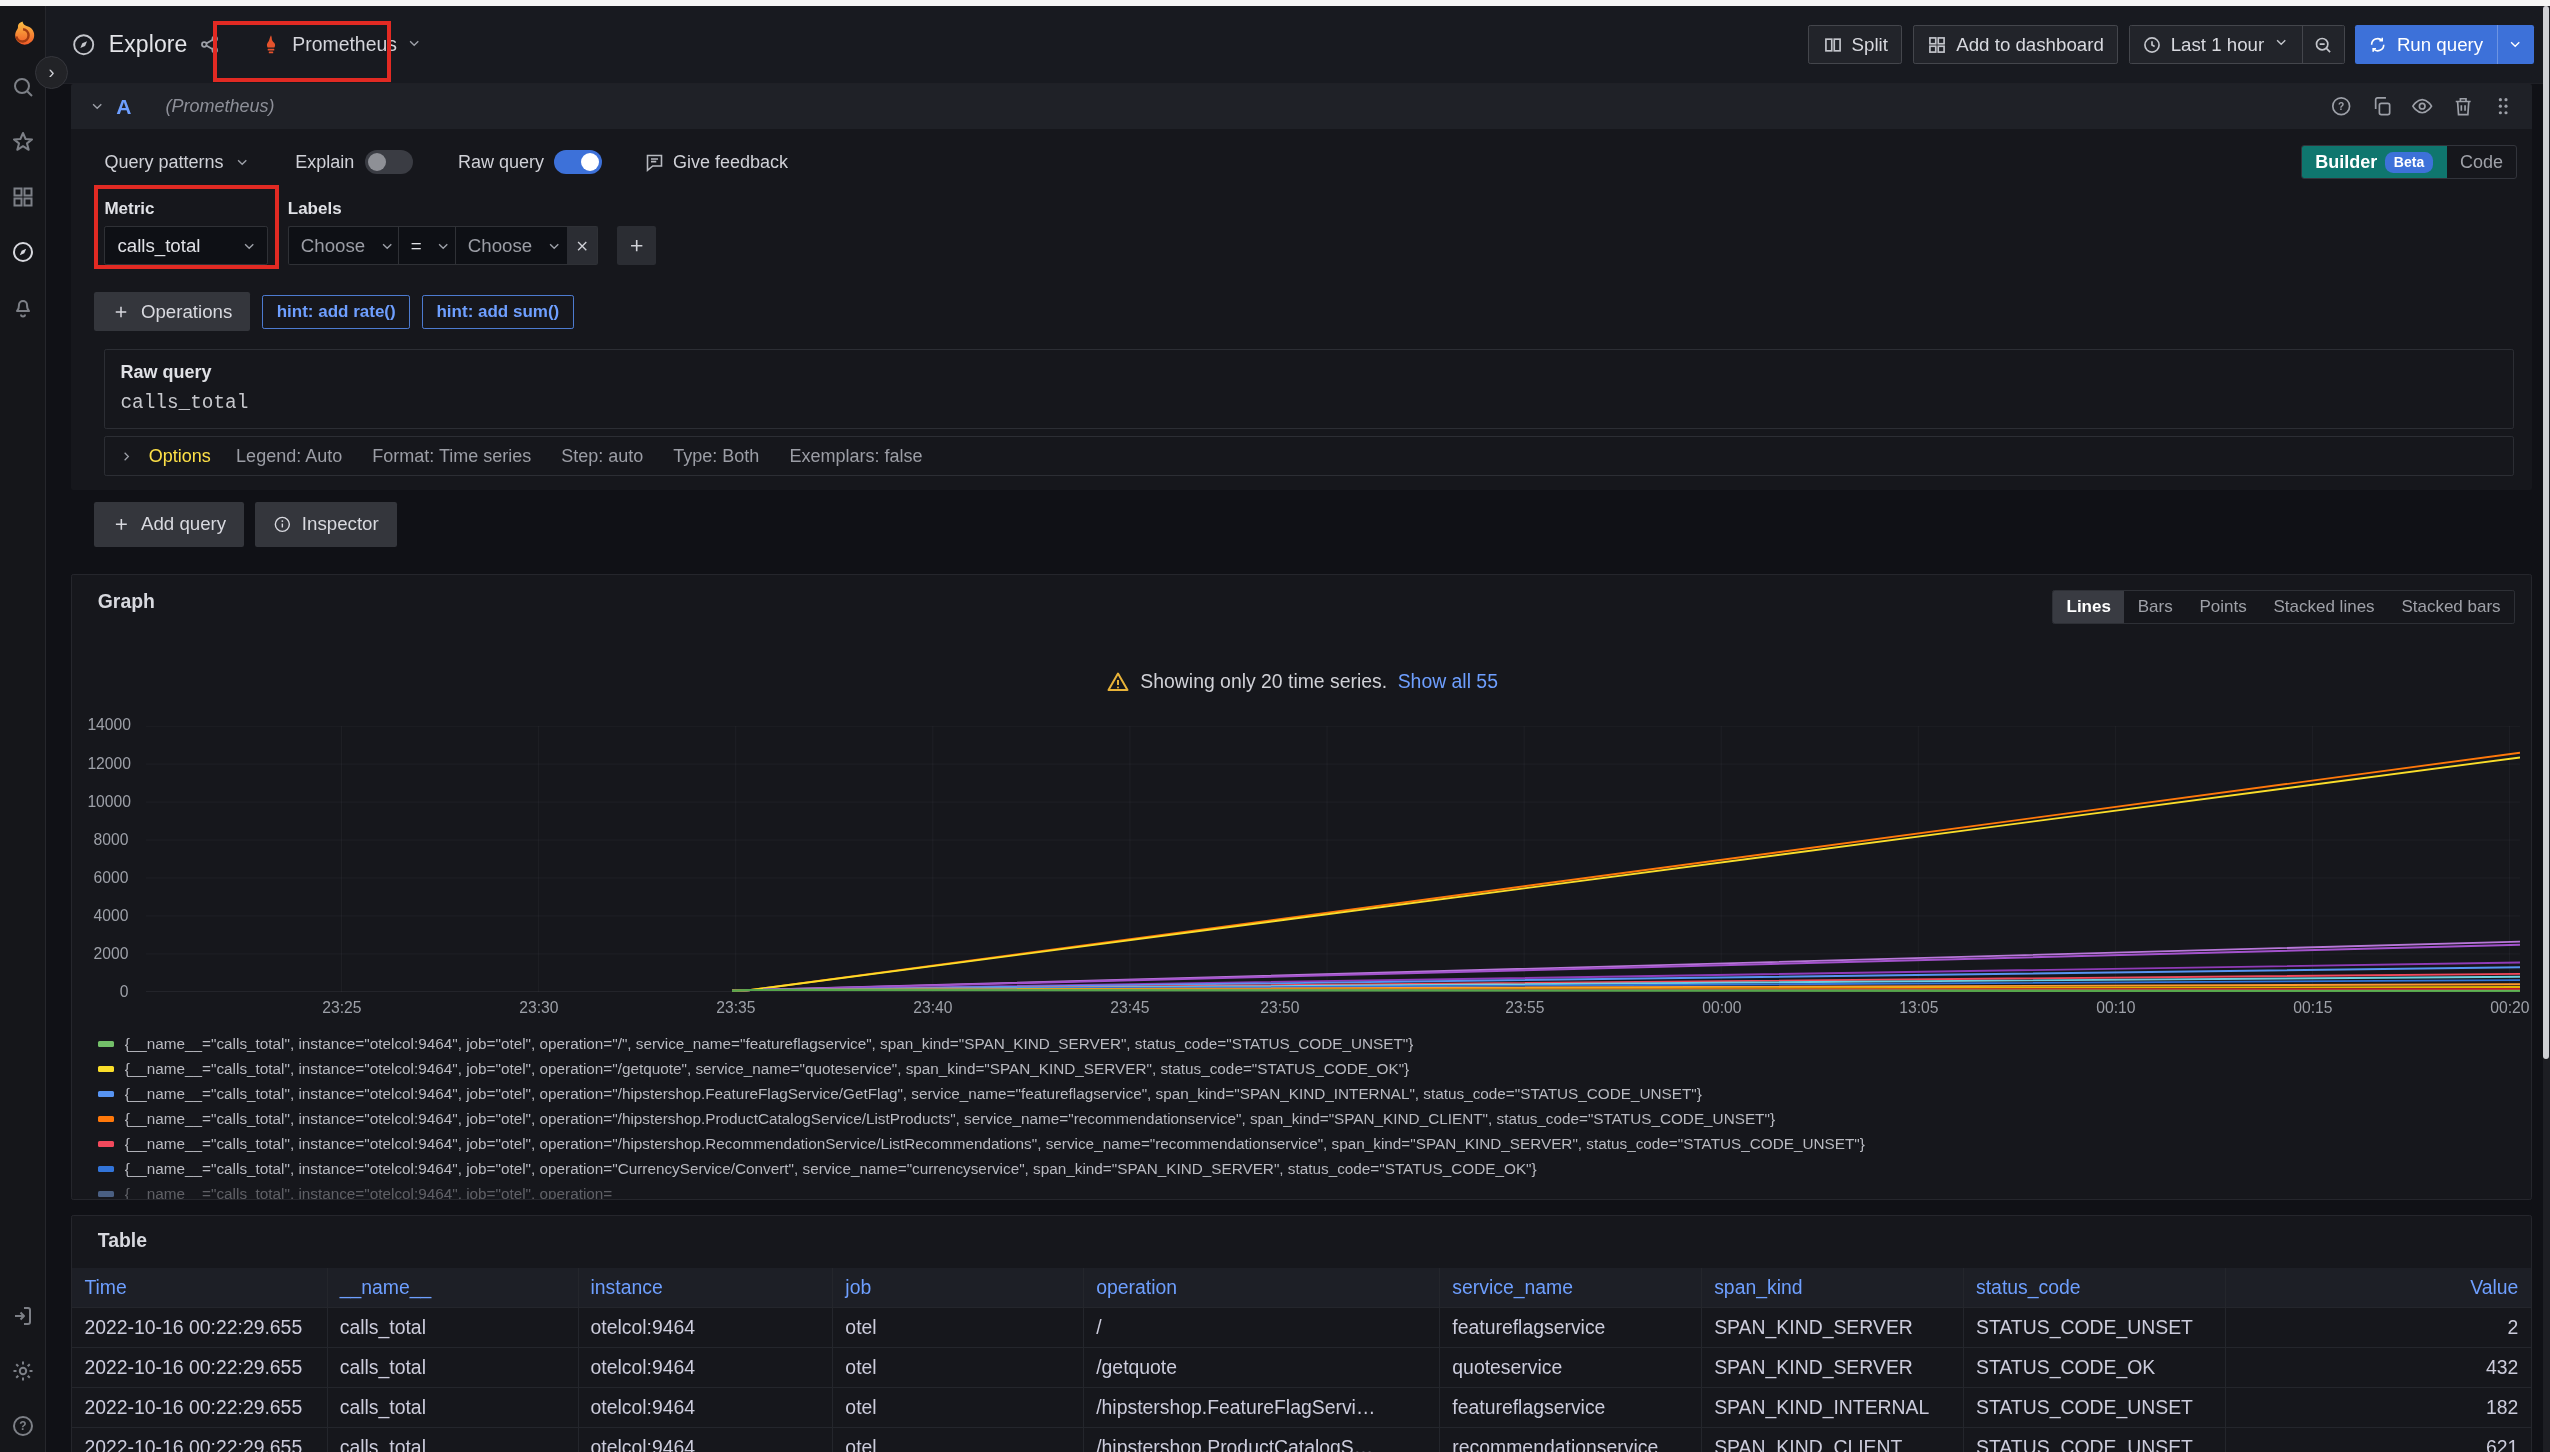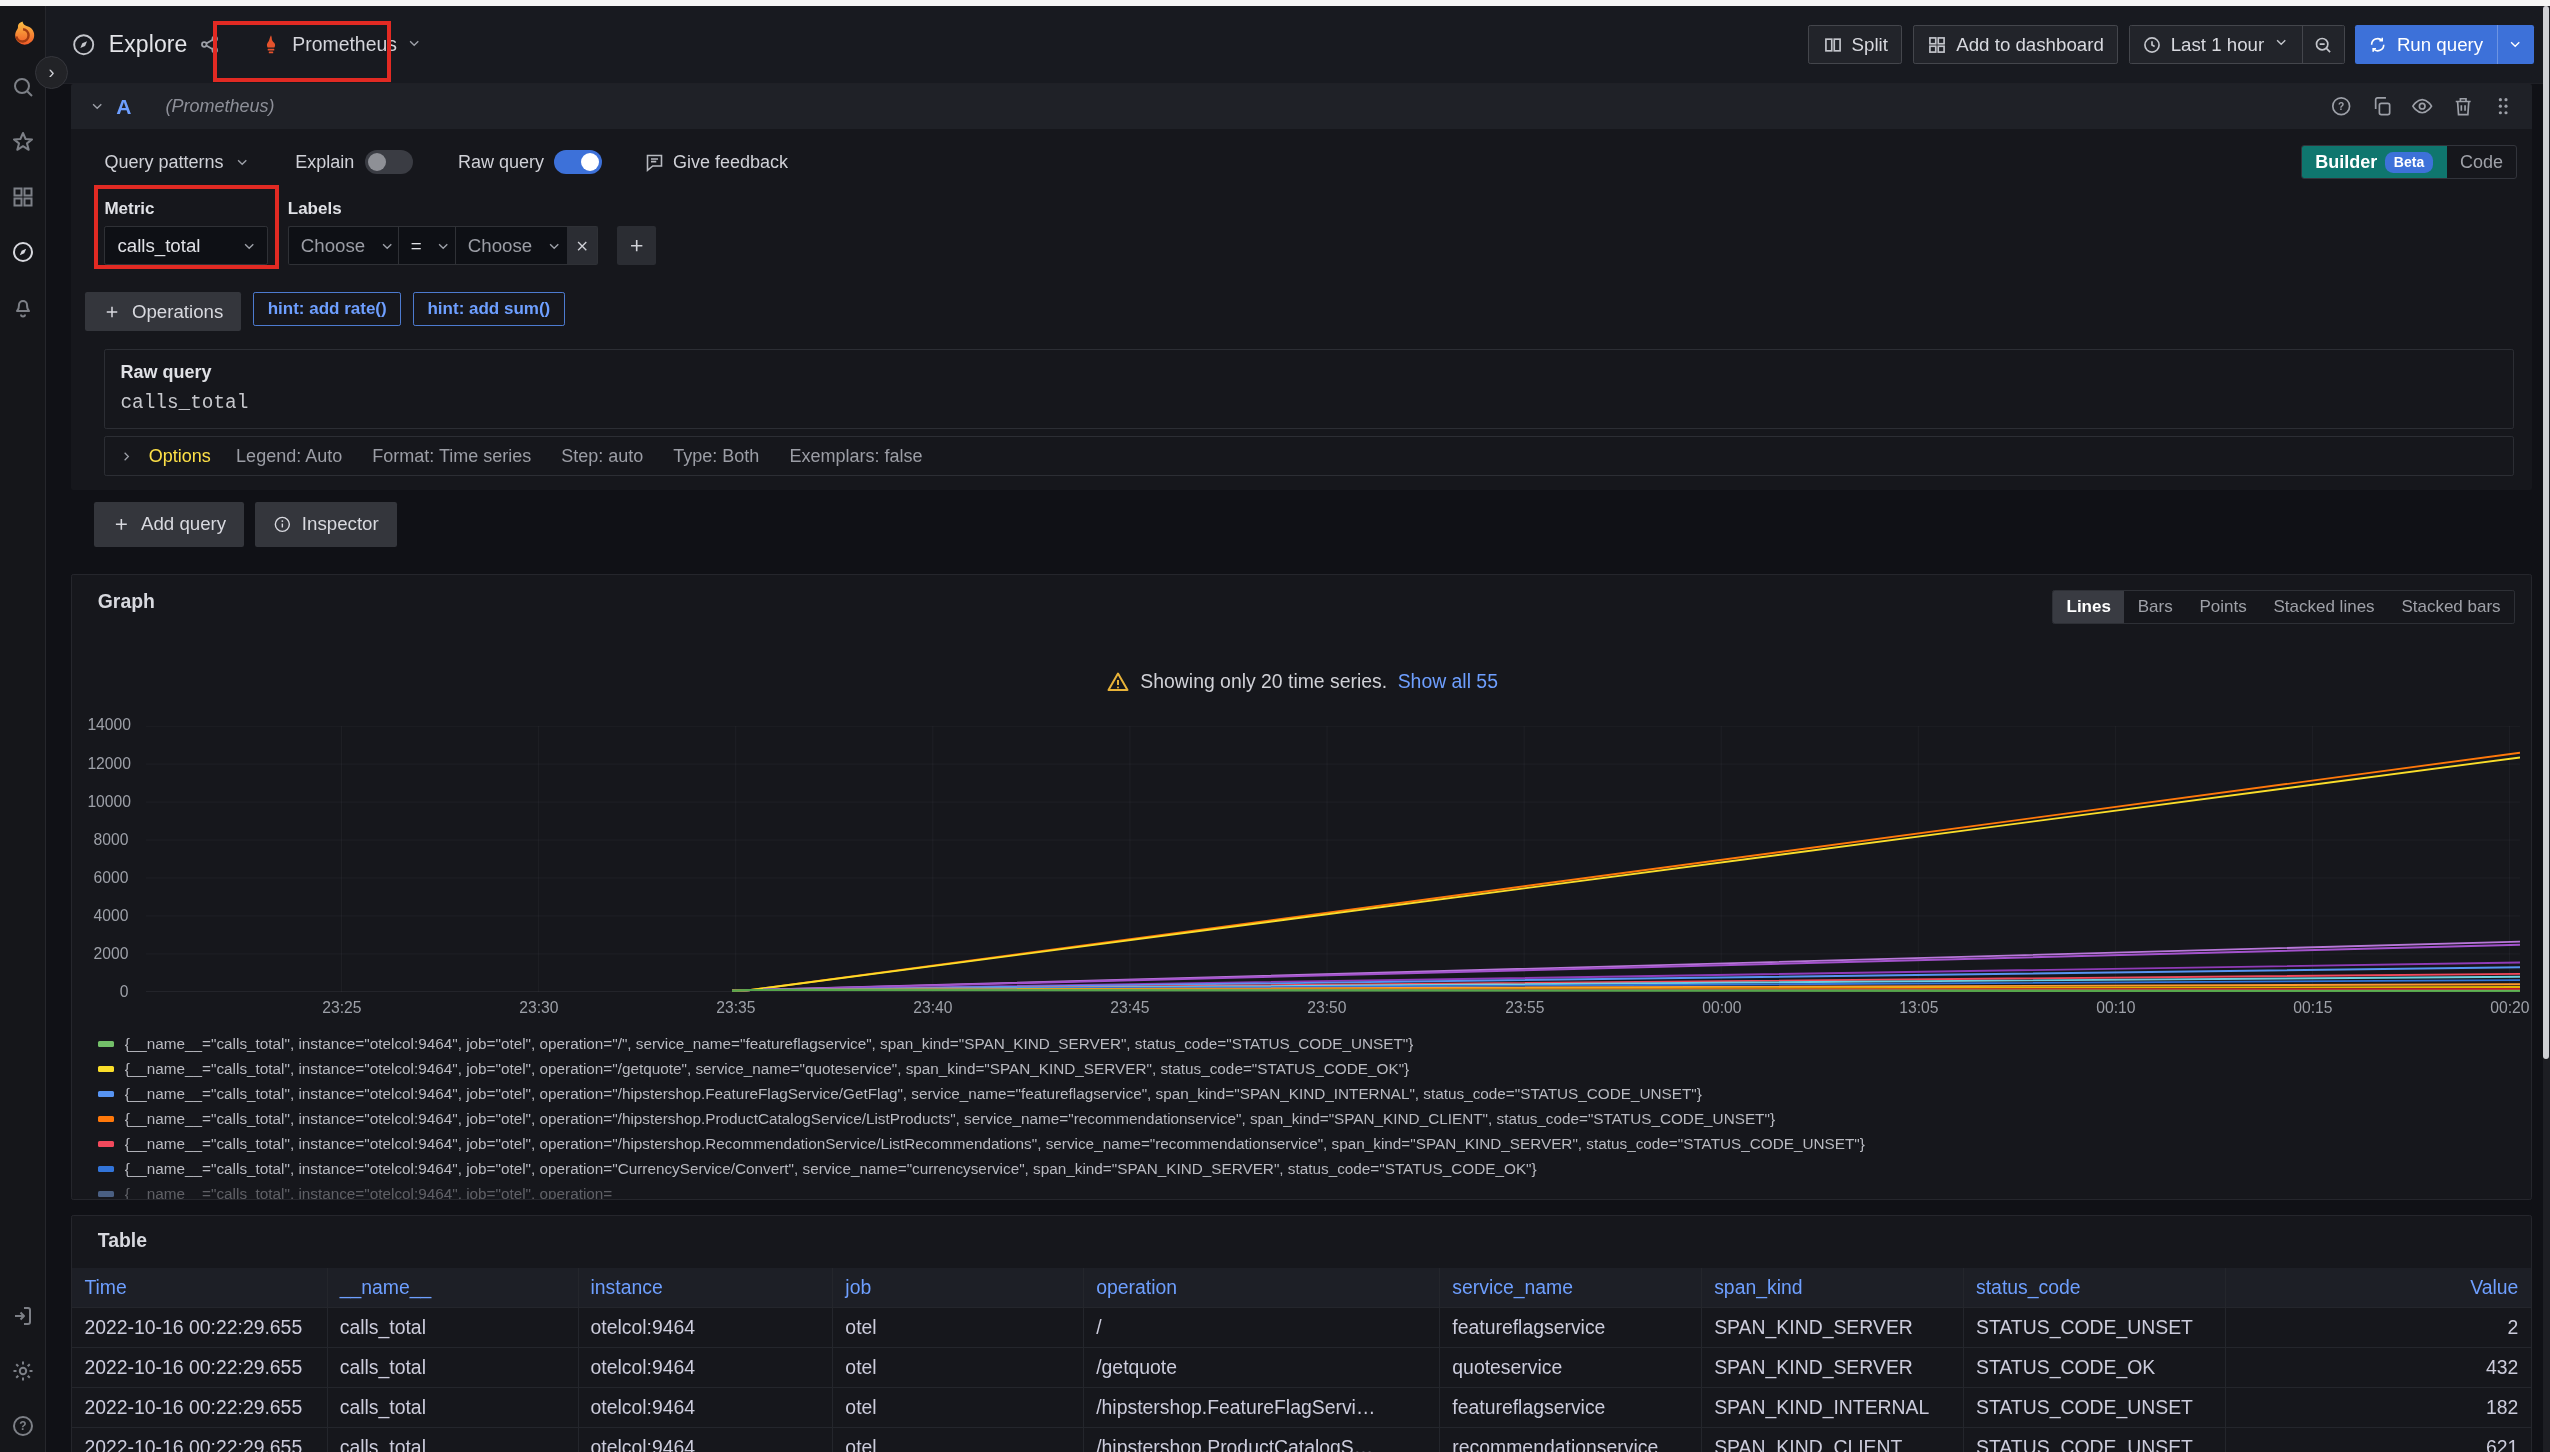--- a/index.html
+++ b/index.html
@@ -88,21 +88,21 @@
   .labels-group { display:flex; }
   .labels-group .select { border-radius:0; border-right:none; }
   .labels-group .select:first-child { border-radius:2.2px 0 0 2.2px; }
   .sel-choose { color:#9b9da5; }
   .sel-k { width:110px; } .sel-op { width:57px; } .sel-v { width:112px; }
   .x-btn { width:31px; height:39px; background:#2b2d33; border:0.7px solid #2f3136; border-left:none; border-radius:0 2.2px 2.2px 0; color:#d0d1d7; display:flex; align-items:center; justify-content:center; cursor:pointer; }
   .x-btn svg { width:16.4px; height:16.4px; }
   .plus-btn { width:39px; height:39px; margin-left:19.4px; background:#2b2d33; border:none; border-radius:2.2px; color:#d0d1d7; display:flex; align-items:center; justify-content:center; cursor:pointer; }
   .plus-btn svg { width:19.4px; height:19.4px; }
 
-  .qops { display:flex; gap:12px; margin:27px 15px 0 14px; }
+  .qops { display:flex; align-items:center; gap:12px; margin:27px 15px 0 23px; }
   .ops-btn { height:39px; display:flex; align-items:center; gap:10.5px; padding:0 18px; background:#34363c; border:none; border-radius:2.2px; color:#d8d9df; font-size:18.7px; font-weight:500; cursor:pointer; }
   .ops-btn svg { width:18px; height:18px; }
   .hint-chip { height:34px; display:flex; align-items:center; padding:0 13.4px; background:transparent; border:0.7px solid #4d7bd0; border-radius:2.2px; color:#6e9fff; font-size:17px; font-weight:600; cursor:pointer; }
 
   .rawbox { margin:18px 18px 0 33px; width:2410px; border:0.7px solid #2c2e34; border-radius:2.2px; padding:12px 15px 13.4px; }
   .raw-label { color:#e0e1e6; font-size:18px; font-weight:700; }
   .raw-code { margin-top:9px; color:#c7c8cd; font-size:19.4px; font-family:"Liberation Mono","DejaVu Sans Mono",monospace; }
   .optionsbox { margin:7.5px 18px 0 33px; width:2410px; height:40px; border:0.7px solid #2c2e34; border-radius:2.2px; display:flex; align-items:center; gap:25.4px; padding:0 13.4px; cursor:pointer; }
   .optionsbox .chev { color:#9da0a8; display:flex; }
   .optionsbox .chev svg { width:15px; height:15px; }
@@ -574,21 +574,21 @@
             <polyline points="785,354.5 810,353.5 3180,352.1857142857143" fill="none" stroke="#c4162a" stroke-width="2.5" stroke-linejoin="round"></polyline>
             <polyline points="785,354.5 810,353.5 3180,354.4742857142857" fill="none" stroke="#73bf69" stroke-width="2.5" stroke-linejoin="round"></polyline>
             <polyline points="785,354.5 810,353.5 3180,355.2371428571429" fill="none" stroke="#56a64b" stroke-width="2.5" stroke-linejoin="round"></polyline>
           </svg>
         <div class="xlabels" id="xlabels">
             <div class="xlabel" style="left: 162px;">23:25</div>
             <div class="xlabel" style="left: 359px;">23:30</div>
             <div class="xlabel" style="left: 556px;">23:35</div>
             <div class="xlabel" style="left: 753px;">23:40</div>
             <div class="xlabel" style="left: 950px;">23:45</div>
-            <div class="xlabel" style="left: 1147px;">23:50</div>
+            <div class="xlabel" style="left: 1100px;">23:50</div>
             <div class="xlabel" style="left: 1345px;">23:55</div>
             <div class="xlabel" style="left: 1542px;">00:00</div>
             <div class="xlabel" style="left: 1739px;">13:05</div>
             <div class="xlabel" style="left: 1936px;">00:10</div>
             <div class="xlabel" style="left: 2133px;">00:15</div>
             <div class="xlabel" style="left: 2330px;">00:20</div>
           </div>
       </div>
       <div class="legend" id="legend">
           <div class="legend-row">

